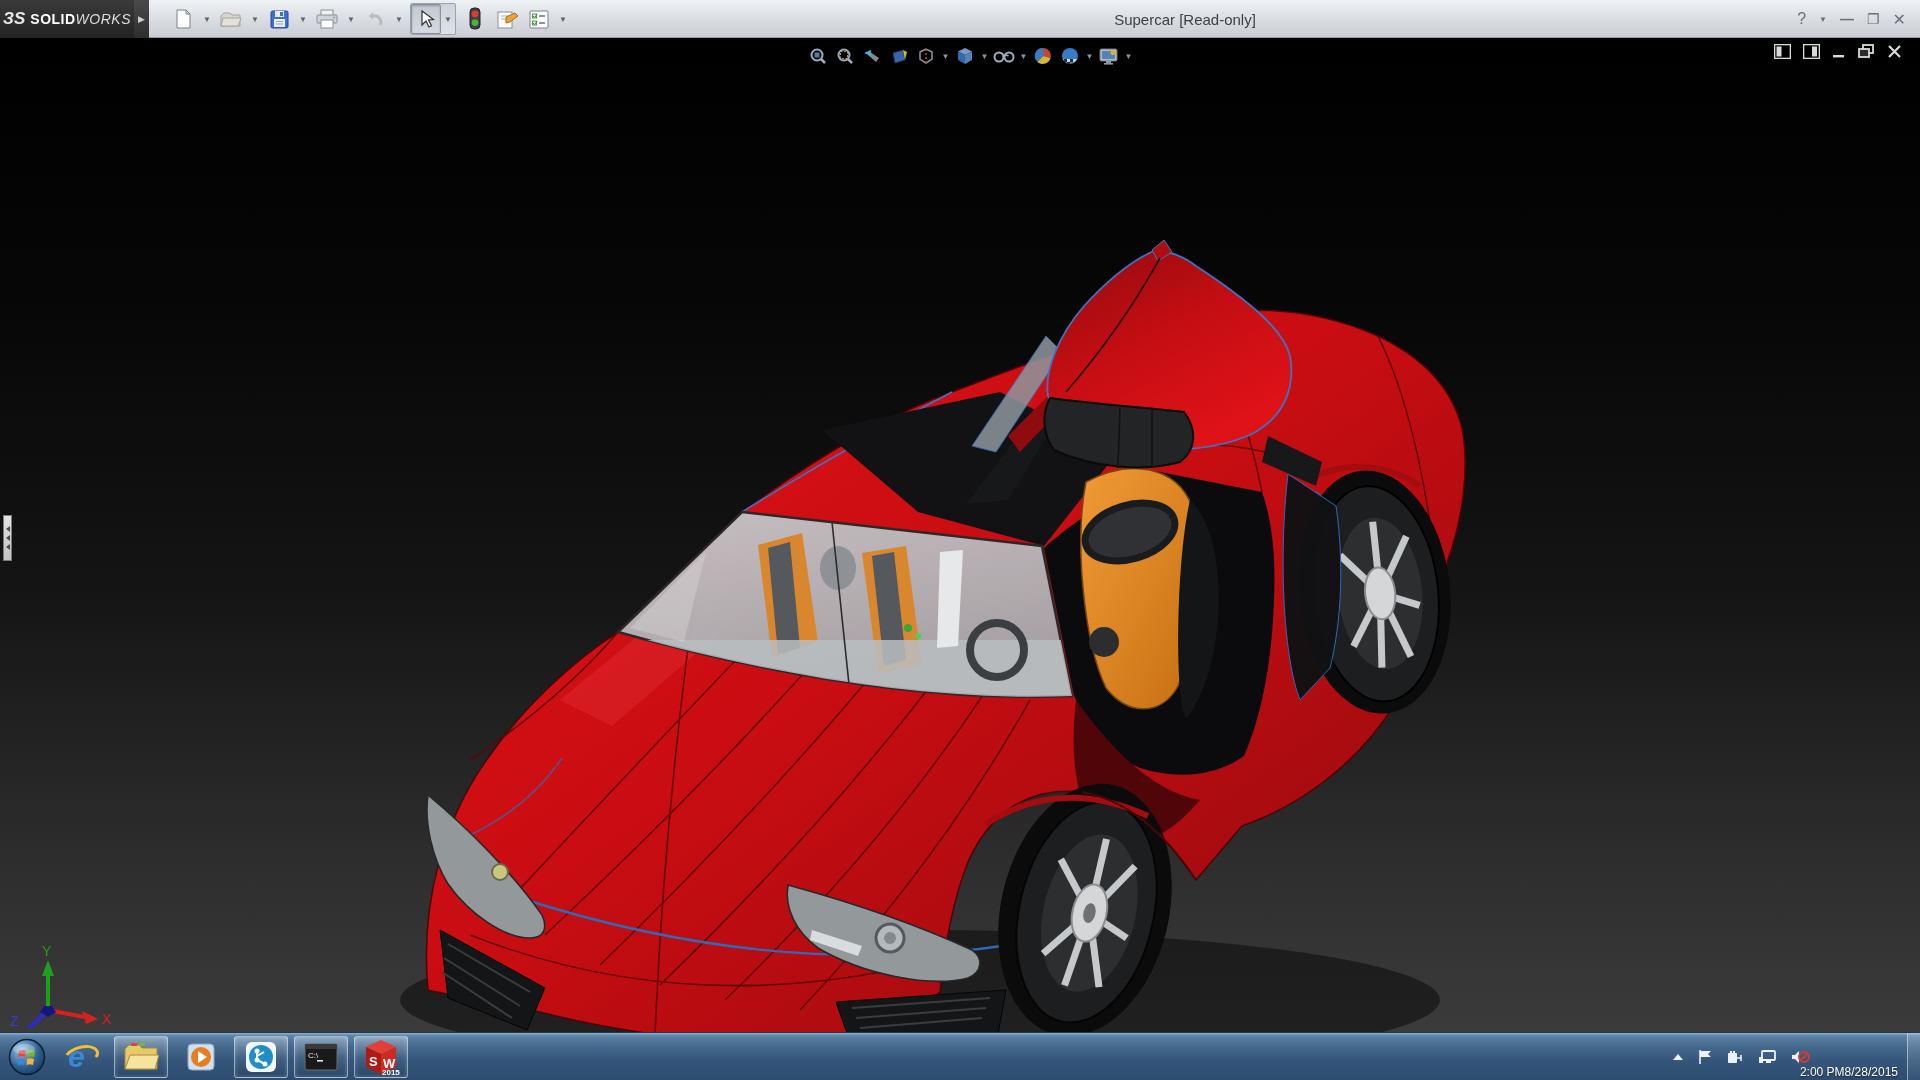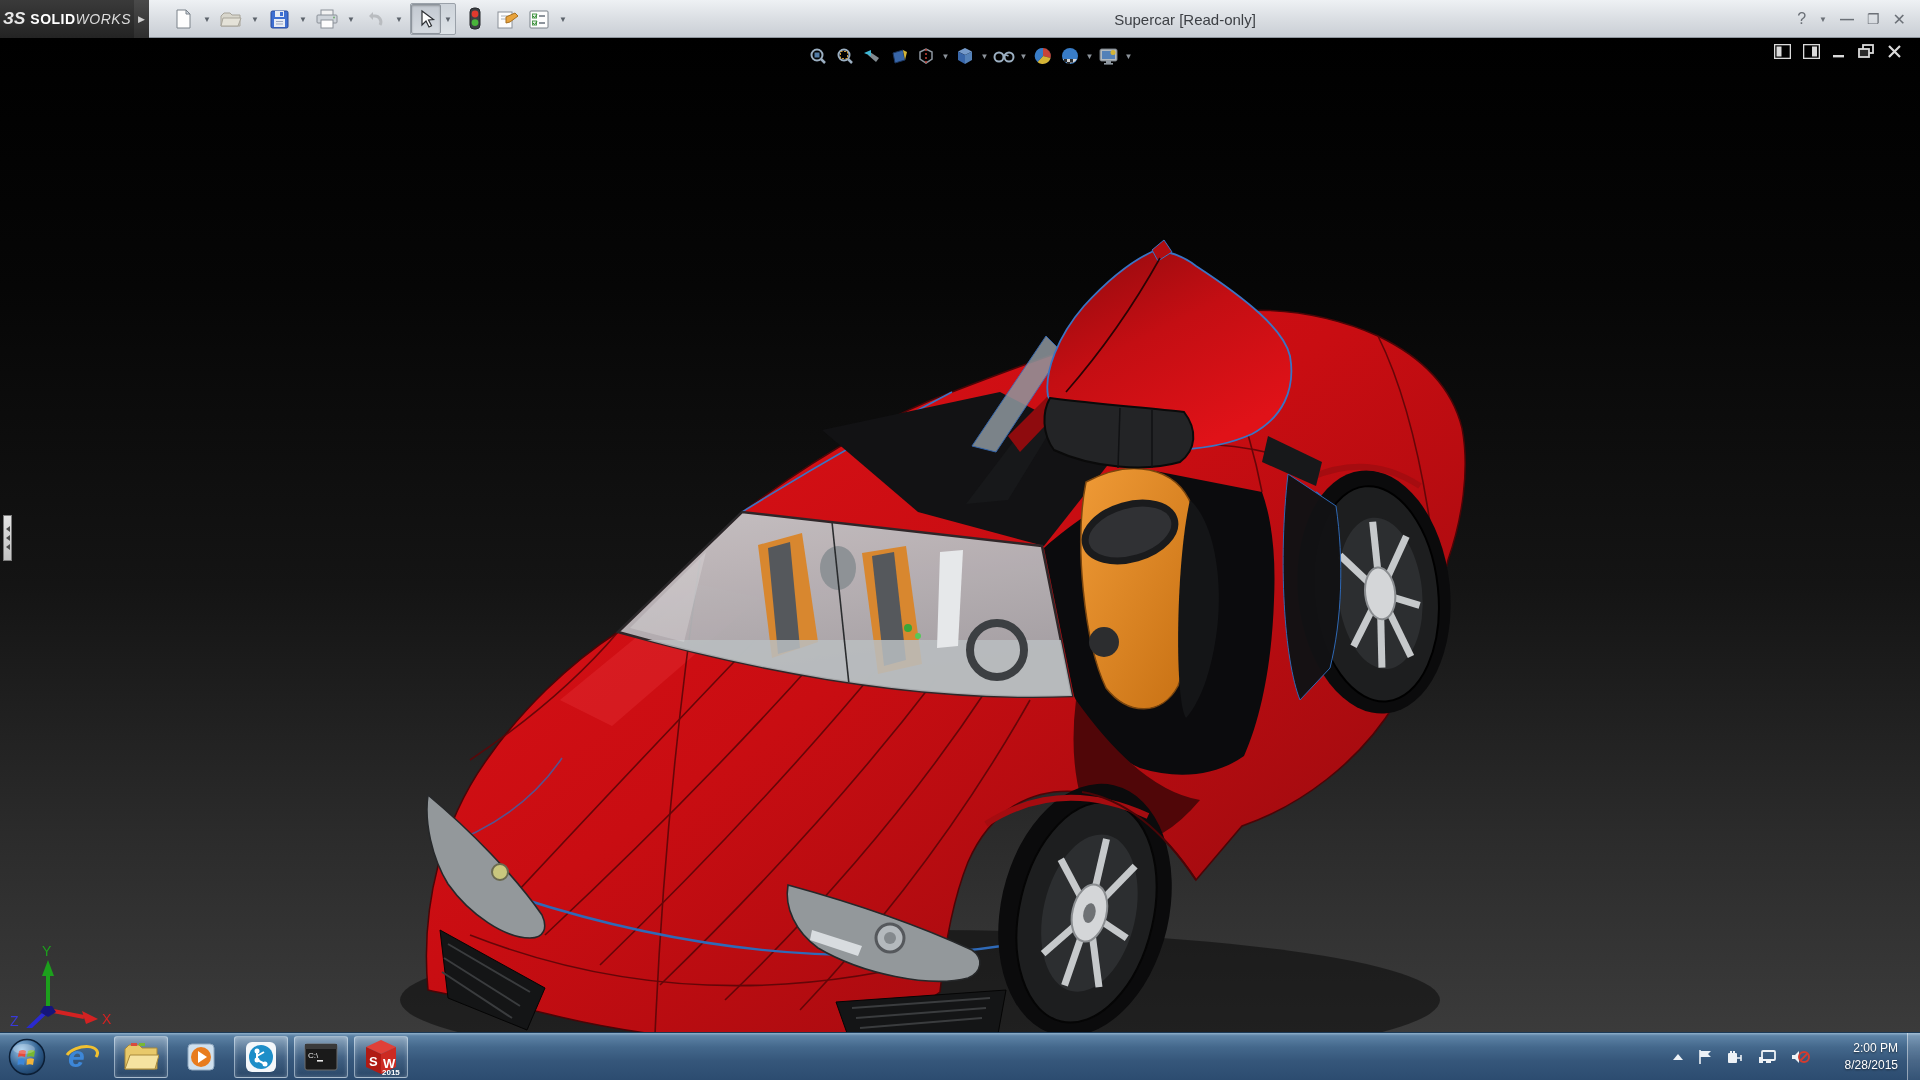--- a/index.html
+++ b/index.html
@@ -47,21 +47,21 @@
   .taskbar{position:absolute;left:0;top:1032px;width:1920px;height:48px;
     background:linear-gradient(#8fb0cb 0%,#5d83a6 6%,#44688c 30%,#35567a 60%,#2c4c70 100%);
     border-top:1px solid #1c3a57;}
   .tb-items{position:absolute;left:6px;top:1px;height:46px;display:flex;align-items:center;gap:6px;}
   .orb{width:42px;height:42px;display:flex;align-items:center;justify-content:center;}
   .task{width:54px;height:42px;display:flex;align-items:center;justify-content:center;border-radius:3px;}
   .task.running{border:1px solid rgba(225,240,252,.55);
     background:linear-gradient(rgba(255,255,255,.30),rgba(255,255,255,.06) 50%,rgba(0,0,0,.08));
     box-shadow:inset 0 0 4px rgba(255,255,255,.25);}
   .tray{position:absolute;right:110px;top:0;height:48px;display:flex;align-items:center;gap:14px;color:#fff;}
-  .clock{position:absolute;right:22px;top:0;height:48px;display:flex;flex-direction:column;justify-content:center;
+  .clock{position:absolute;right:22px;top:0;height:48px;display:flex;flex-direction:row;justify-content:center;
     align-items:flex-end;color:#fff;font-size:12px;line-height:1.45;text-shadow:0 1px 2px rgba(0,0,0,.6);}
   .showdesk{position:absolute;right:0;top:0;width:13px;height:48px;border-left:1px solid rgba(255,255,255,.45);
     background:linear-gradient(rgba(255,255,255,.18),rgba(255,255,255,.04));}
 </style>
 </head>
 <body>
 
 <div id="screen">
 
   <div class="titlebar">

